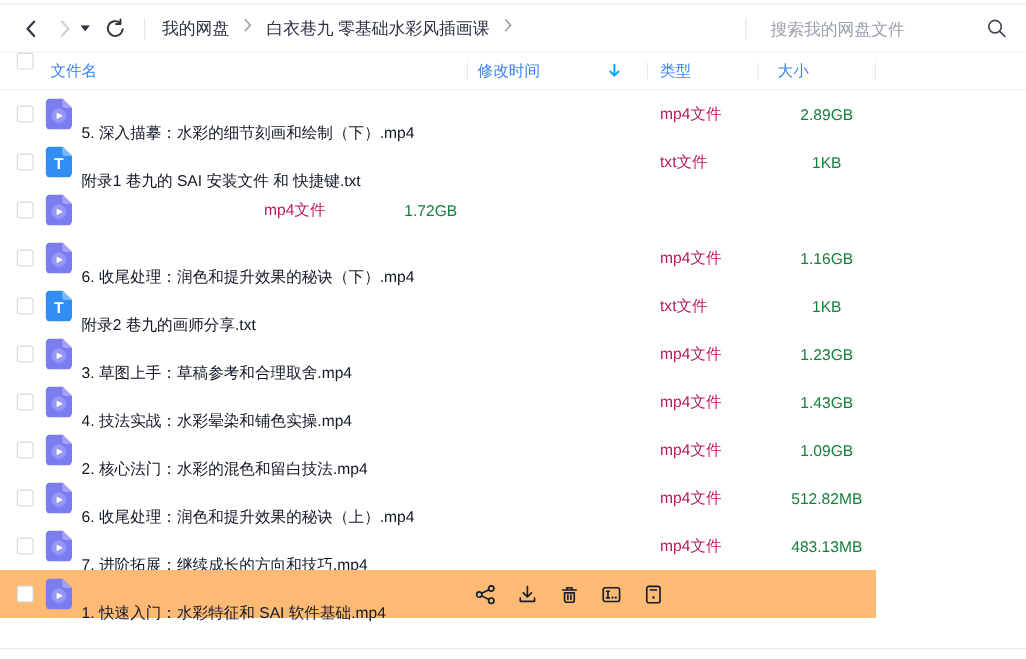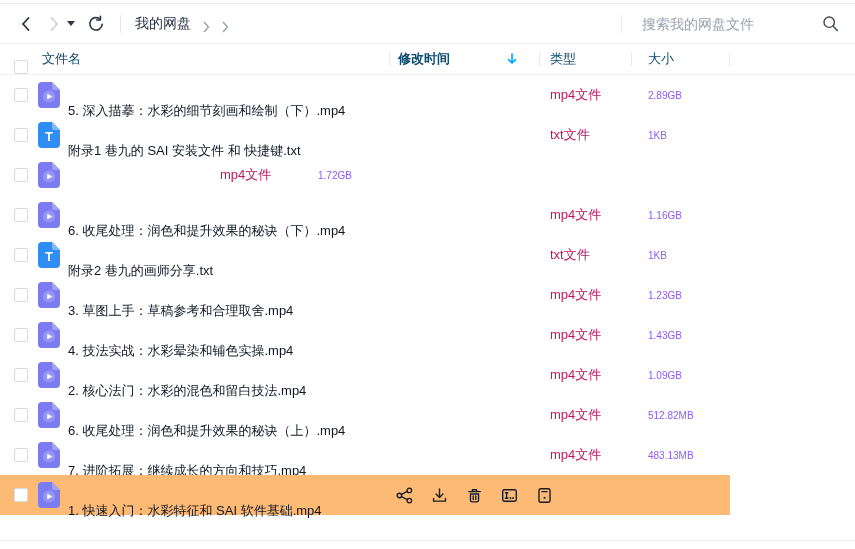--- a/index.html
+++ b/index.html
@@ -10,63 +10,63 @@
   
   .top-strip { height:3px; background:#fff; }
   .toolbar {
     height:41px; border-top:1px solid #e9eaec; border-bottom:1px solid #f0f1f3;
     display:flex; align-items:center; padding:0 14px 0 16px;
   }
   .nav-btn { display:flex; align-items:center; justify-content:center; width:20px; height:24px; cursor:pointer; }
   .caret-btn { width:14px; }
   .vsep { width:1px; height:18px; background:#e5e7ea; }
   .toolbar .vsep { margin:0 14px; }
-  .breadcrumb { display:flex; align-items:flex-end; gap:12px; font-size:14px; }
+  .breadcrumb { display:flex; align-items:flex-start; gap:12px; font-size:14px; }
   .crumb { color:#2a3142; cursor:pointer; white-space:nowrap; }
   .crumb-sep { display:flex; align-items:center; }
   .search-area { margin-left:auto; display:flex; align-items:center; }
   .search-input {
     border:none; outline:none; width:178px; font-size:14px; color:#2a3142;
     font-family:"Liberation Sans","DejaVu Sans",sans-serif; background:transparent; margin-left:6px;
   }
   .search-input::placeholder { color:#9aa1ad; }
   .search-btn { display:flex; align-items:center; cursor:pointer; padding:2px; }
 
   
   .thead {
-    height:31px; display:flex; align-items:flex-end; border-bottom:1px solid #f0f1f3;
-    font-size:13px; color:#0c4a6e;
+    height:31px; display:flex; align-items:flex-start; border-bottom:1px solid #f0f1f3;
+    font-size:13px; color:#3b82f6;
   }
   .checkbox {
     width:14px; height:14px; border:1px solid #d9dce3; border-radius:2px; background:#fff;
     flex:none; margin-left:14px; cursor:pointer;
   }
   .hcell { position:relative; height:100%; display:flex; align-items:center; }
   .hcell::after {
     content:""; position:absolute; right:0; top:50%; transform:translateY(-50%);
     width:1px; height:14px; background:#e8eaed;
   }
   .hcell.name { width:362px; padding-left:14px; }
-  .hcell.modified { width:150px; padding:0 23px 0 8px; justify-content:space-between;font-weight:bold; }
+  .hcell.modified { width:150px; padding:0 23px 0 8px; justify-content:space-between; }
   .hcell.type { width:92px; padding-left:10px; }
   .hcell.size { width:98px; padding-left:16px; }
   .hlabel { cursor:pointer; }
 
   
   .rows { width:730px; }
   .row { position:relative; display:flex; align-items:center; height:40px; width:730px; }
   .row.hovered { background:#fdba74; }
   .file-icon { flex:none; width:22px; height:26px; margin-left:10px; display:flex; }
   .cell-name {
     width:322px; margin-left:8px; font-size:13px; color:#111726;
     white-space:nowrap; overflow:hidden; cursor:pointer;margin-top:32px;
   }
   .cell-modified { width:150px; }
   .cell-type { width:92px; padding-left:10px; font-size:13px; color:#be185d; }
-  .cell-size { width:98px; padding-left:16px; font-size:10px; color:#8b5cf6; }
+  .cell-size { width:98px; padding-left:16px; font-size:13px; color:#15803d;text-align:center; }
   .row-actions {
     position:absolute; left:395px; top:0; height:100%;
     display:flex; align-items:center; gap:17px;
   }
   .action-btn { display:flex; align-items:center; justify-content:center; width:18px; height:18px; cursor:pointer; }
 
   .bottom-line { position:absolute; left:0; right:0; top:540px; height:1px; background:#ececee; }
 </style>
 </head>
 <body>
@@ -97,20 +97,21 @@
       </svg>
     </span>
     <span class="vsep"></span>
     <div class="breadcrumb">
       <span class="crumb">我的网盘</span>
       <span class="crumb-sep">
         <svg width="7" height="12" viewBox="0 0 7 12">
             <path d="M1 1 l4.5 5 L1 11" stroke="#9aa0ab" stroke-width="1.4" fill="none"></path>
           </svg>
       </span>
+      <span class="crumb">白衣巷九 零基础水彩风插画课</span>
       <span class="crumb-sep">
         <svg width="7" height="12" viewBox="0 0 7 12">
             <path d="M1 1 l4.5 5 L1 11" stroke="#9aa0ab" stroke-width="1.4" fill="none"></path>
           </svg>
       </span>
     </div>
     <div class="search-area">
       <span class="vsep"></span>
       <input class="search-input" type="text" placeholder="搜索我的网盘文件" style="">
       <span class="search-btn">

